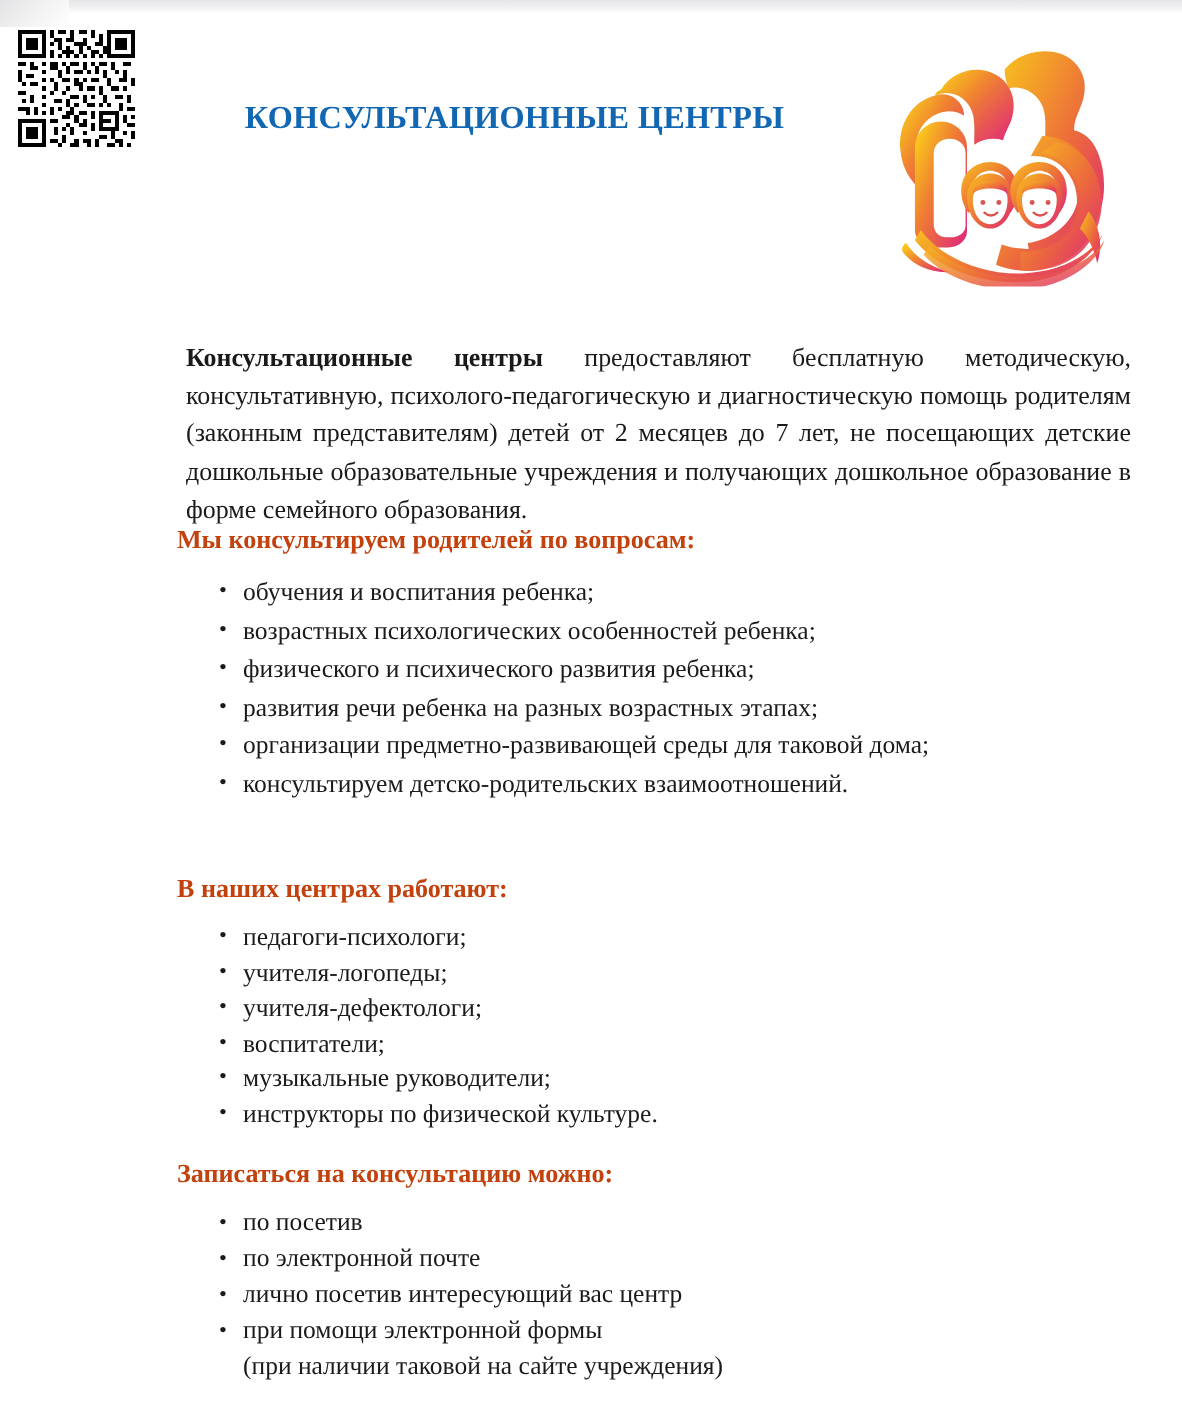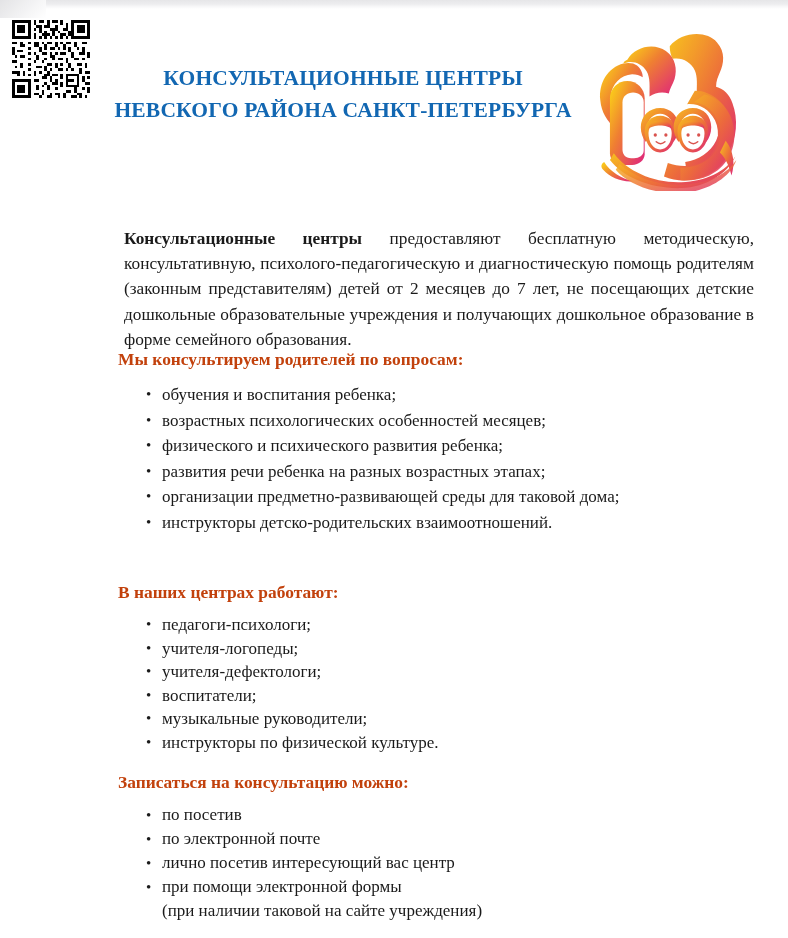--- a/index.html
+++ b/index.html
@@ -330,21 +330,20 @@
           <rect x="17" y="28" width="1" height="1"></rect>
             <rect x="21" y="22" width="2" height="1"></rect>
           <rect x="24" y="27" width="1" height="1"></rect>
             <rect x="12" y="20" width="1" height="1"></rect>
         </g>
       </svg>
     </div>
 
     <div class="header-title">
       <span class="line1">КОНСУЛЬТАЦИОННЫЕ ЦЕНТРЫ</span>
-      <span class="line2">НЕВСКОГО РАЙОНА САНКТ-ПЕТЕРБУРГА</span>
     </div>
 
     <div class="logo">
       <svg viewBox="0 0 170 172" aria-hidden="true">
         <defs>
           <linearGradient id="gFam" x1="0" y1="0" x2="1" y2="1">
             <stop offset="0%" stop-color="#f7c01f"></stop>
             <stop offset="28%" stop-color="#f2962c"></stop>
             <stop offset="55%" stop-color="#ec6a3c"></stop>
             <stop offset="78%" stop-color="#e4465c"></stop>
@@ -436,37 +435,37 @@
 
     <div class="section sec1">
       <h2 class="sec-heading">Мы консультируем родителей по вопросам:</h2>
       <ul class="sec-list">
         <li>
             <span class="bullet">•</span>
             <span class="txt">обучения и воспитания ребенка;</span>
           </li>
         <li>
             <span class="bullet">•</span>
-            <span class="txt">возрастных психологических особенностей месяцев;</span>
+            <span class="txt">возрастных психологических особенностей ребенка;</span>
           </li>
         <li>
             <span class="bullet">•</span>
             <span class="txt">физического и психического развития ребенка;</span>
           </li>
         <li>
             <span class="bullet">•</span>
             <span class="txt">развития речи ребенка на разных возрастных этапах;</span>
           </li>
         <li style="width:480px">
             <span class="bullet">•</span>
             <span class="txt">организации предметно-развивающей среды для таковой дома;</span>
           </li>
         <li>
             <span class="bullet">•</span>
-            <span class="txt">инструкторы детско-родительских взаимоотношений.</span>
+            <span class="txt">консультируем детско-родительских взаимоотношений.</span>
           </li>
       </ul>
     </div>
 
     <div class="section sec2">
       <h2 class="sec-heading">В наших центрах работают:</h2>
       <ul class="sec-list">
         <li>
             <span class="bullet">•</span>
             <span class="txt">педагоги-психологи;</span>

